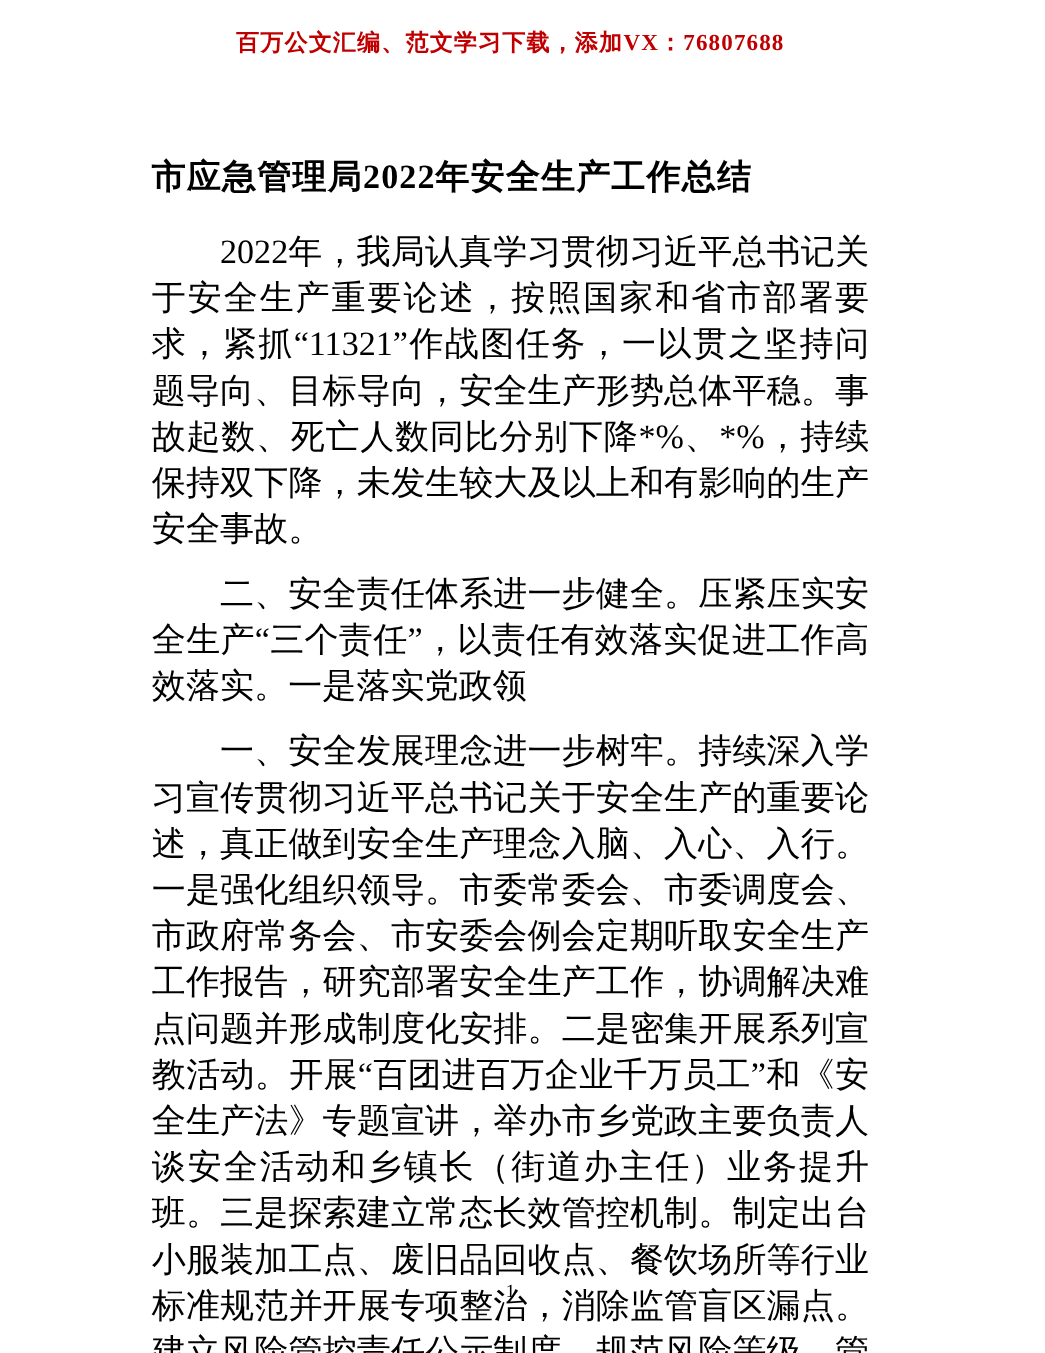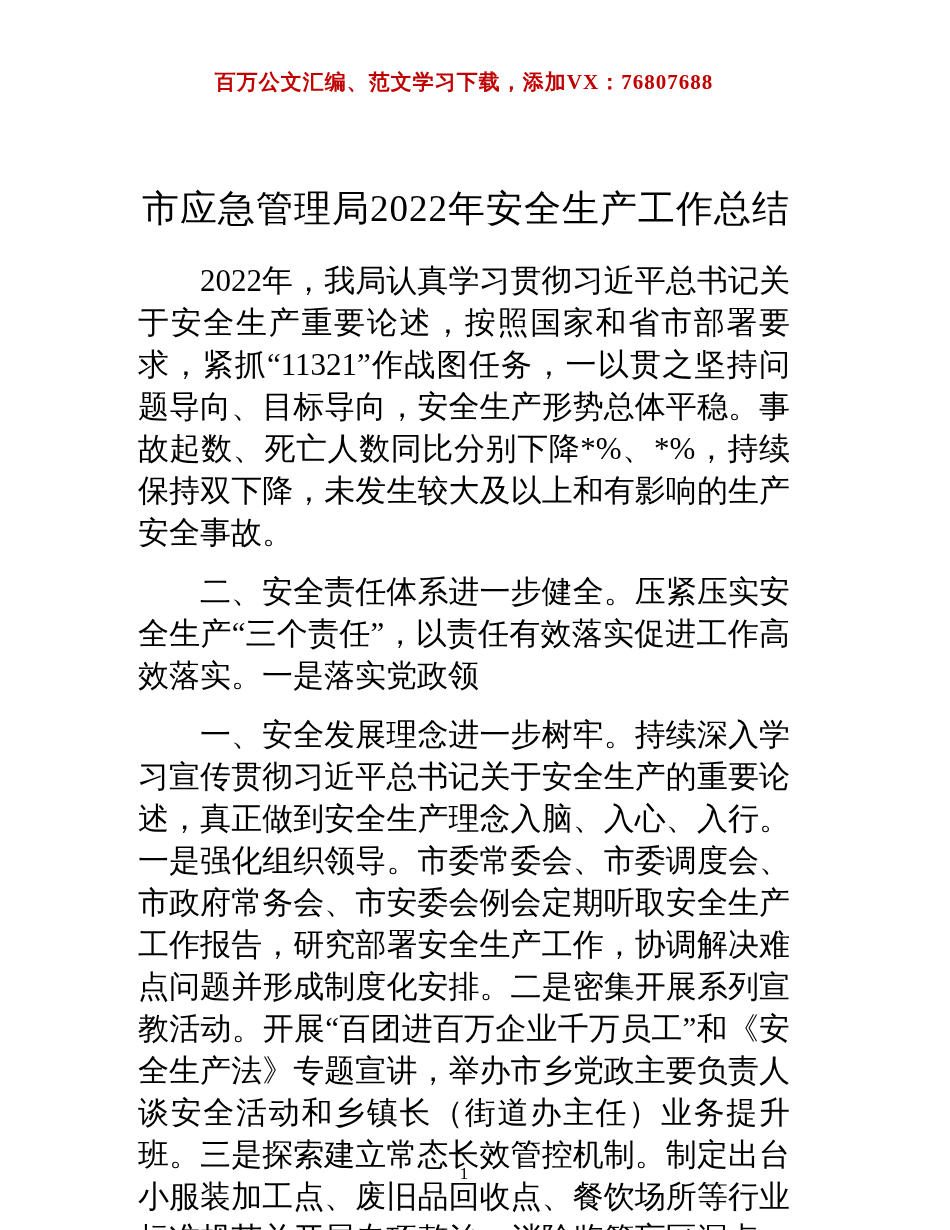--- a/index.html
+++ b/index.html
@@ -12,35 +12,35 @@
     height: 1230px;
     font-family: "Liberation Serif", "DejaVu Serif", serif;
     color: #000000;
     overflow: hidden;
   }
   .page {
     position: relative;
     width: 928px;
     height: 1230px;
     box-sizing: border-box;
-    padding: 68px 138px 0 138px;
+    padding: 24px 138px 0 138px;
     background: #ffffff;
   }
   .notice {
     color: #c00000;
     font-weight: bold;
     font-size: 21px;
     text-align: center;
     letter-spacing: 1px;
     margin: 0;
   }
   .title {
-    font-size: 37px;
-    font-weight: normal;
-    text-align: right;
+    font-size: 31px;
+    font-weight: bold;
+    text-align: left;
     margin: 88px 0 26px 0;
     letter-spacing: 1px;
   }
   .para {
     font-size: 31px;
     line-height: 42px;
     text-align: justify;
     text-justify: inter-ideograph;
     text-indent: 2em;
     margin: 0 0 17px 0;

